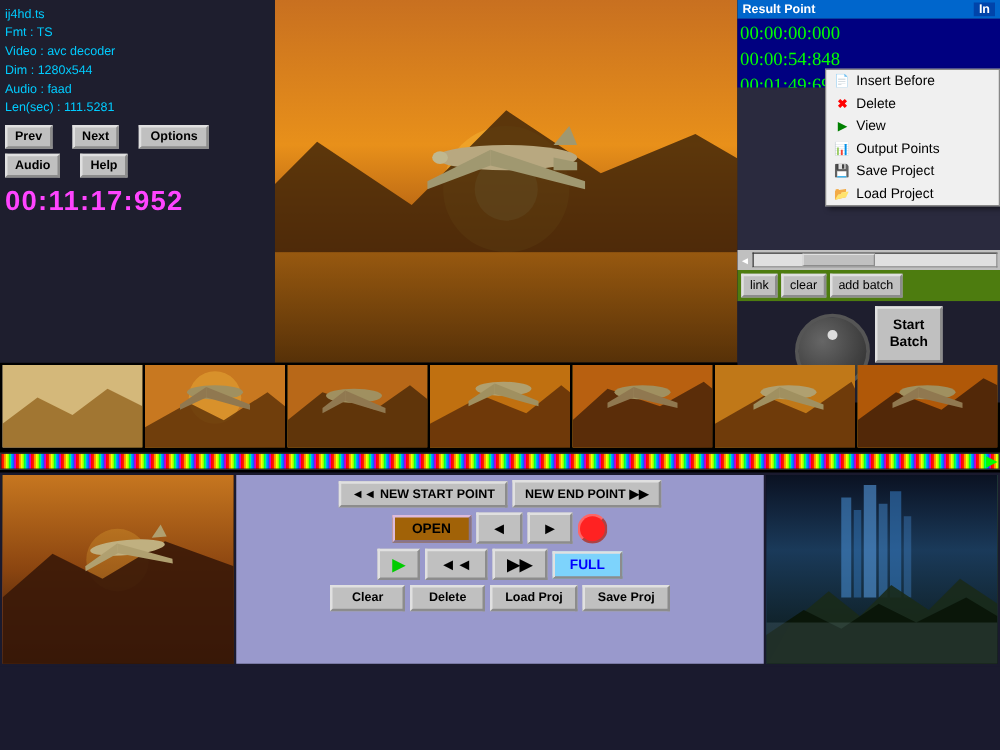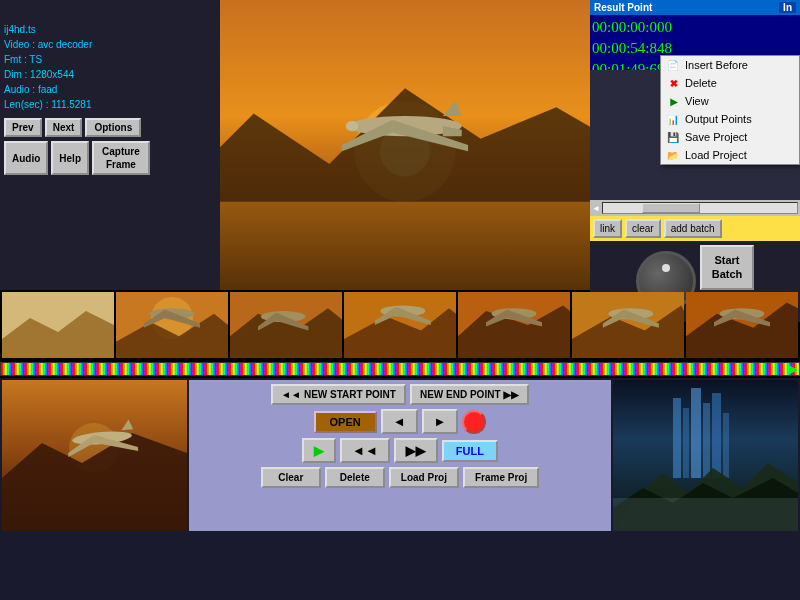--- a/index.html
+++ b/index.html
@@ -25,26 +25,25 @@
       background: #1e1e2e;
       padding: 4px;
       flex-shrink: 0;
     }
 
     .file-info {
       color: #00ccff;
       font-size: 10px;
       line-height: 1.5;
       margin-bottom: 6px;
-      margin-top: 18px;
     }
 
     .btn-row {
       display: flex;
-      gap: 3px;
+      gap: 16px;
       margin-bottom: 4px;
     }
 
     .btn {
       background: #c0c0c0;
       border: 2px outset #e0e0e0;
       color: #000;
       font-size: 10px;
       padding: 2px 6px;
       cursor: pointer;
@@ -194,21 +193,21 @@
       position: absolute;
       left: 20%;
     }
 
     
     .right-controls {
       display: flex;
       align-items: flex-end;
       gap: 3px;
       padding: 3px;
-      background: #fde047;
+      background: #4d7c0f;
     }
 
     .btn-link {
       background: #c0c0c0;
       border: 2px outset #e0e0e0;
       color: #000;
       font-size: 10px;
       padding: 2px 5px;
       cursor: pointer;
     }
@@ -448,40 +447,40 @@
     }
   </style>
 </head>
 <body>
 
 <div class="top-section">
 
   <div class="left-panel">
     <div class="file-info">
       <div>ij4hd.ts</div>
+      <div>Fmt : TS</div>
       <div>Video : avc decoder</div>
-      <div>Fmt : TS</div>
       <div>Dim : 1280x544</div>
       <div>Audio : faad</div>
       <div>Len(sec) : 111.5281</div>
     </div>
 
     <div class="btn-row">
       <button class="btn">Prev</button>
       <button class="btn">Next</button>
       <button class="btn btn-wide">Options</button>
     </div>
 
     <div class="btn-row">
       <button class="btn">Audio</button>
       <button class="btn">Help</button>
-      <button class="capture-btn">Capture<br>Frame</button>
-    </div>
-
-
+    </div>
+
+
+    <div class="timecode">00:11:17:952</div>
   </div>
 
   <div class="video-area">
     <div class="video-placeholder">
 
       <svg width="100%" height="100%" viewBox="0 0 360 230" preserveAspectRatio="xMidYMid slice">
         <defs>
           <linearGradient id="skyGrad" x1="0" y1="0" x2="0" y2="1">
             <stop offset="0%" stop-color="#c87020"></stop>
             <stop offset="40%" stop-color="#e8901a"></stop>
@@ -715,21 +714,21 @@
       <button class="btn-play-green">▶</button>
       <button class="btn-transport">◄◄</button>
       <button class="btn-transport">▶▶</button>
       <button class="btn-full">FULL</button>
     </div>
 
     <div class="bottom-row">
       <button class="btn-action">Clear</button>
       <button class="btn-action">Delete</button>
       <button class="btn-action">Load Proj</button>
-      <button class="btn-action">Frame Proj</button>
+      <button class="btn-action">Save Proj</button>
     </div>
   </div>
 
   <div class="bottom-right-thumb">
     <svg width="100%" height="100%" viewBox="0 0 185 155" preserveAspectRatio="xMidYMid slice">
       <defs>
         <linearGradient id="btmRightGrad" x1="0" y1="0" x2="0" y2="1">
           <stop offset="0%" stop-color="#0a1020"></stop>
           <stop offset="40%" stop-color="#1a3a5a"></stop>
           <stop offset="100%" stop-color="#0a1510"></stop>

